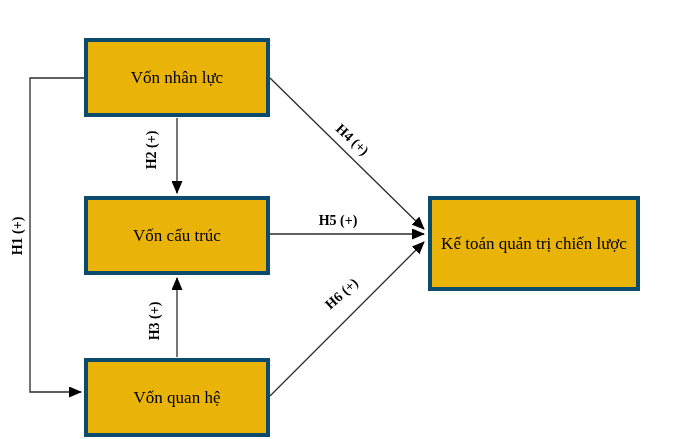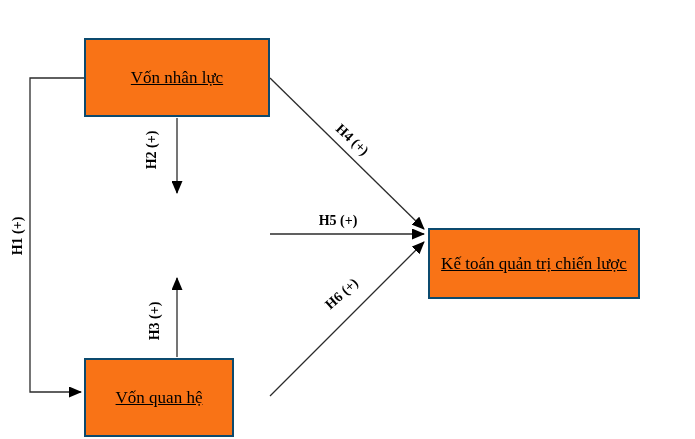--- a/index.html
+++ b/index.html
@@ -23,36 +23,35 @@
     height: 439px;
   }
   .edge-line {
     stroke: #2b2b2b;
     stroke-width: 1.3;
     fill: none;
   }
   .node {
     position: absolute;
     box-sizing: border-box;
-    border: 2px solid #0c4a6e;
-    background: #f97316;
+    border: 4px solid #0c4a6e;
+    background: #eab308;
     display: flex;
     align-items: center;
     justify-content: center;
     text-align: center;
     font-size: 17px;
     color: #000000;
     line-height: 1.25;
     padding: 2px 8px;
-    text-decoration: underline;
   }
   .node-human    { left: 84px;  top: 38px;  width: 186px; height: 79px; }
   .node-struct   { left: 84px;  top: 196px; width: 186px; height: 79px; }
-  .node-relation { left: 84px;  top: 358px; width: 150px; height: 79px; text-align: right; }
-  .node-sma      { left: 428px; top: 196px; width: 212px; height: 71px; margin-top: 32px; }
+  .node-relation { left: 84px;  top: 358px; width: 186px; height: 79px; text-align: right; }
+  .node-sma      { left: 428px; top: 196px; width: 212px; height: 95px; }
   .elabel {
     position: absolute;
     font-weight: bold;
     font-size: 14px;
     color: #000000;
     white-space: nowrap;
     transform: translate(-50%, -50%) rotate(var(--r, 0deg));
   }
   .elabel-h1 { left: 18px;  top: 236px; --r: -90deg; }
   .elabel-h2 { left: 152px; top: 150px; --r: -90deg; }
@@ -83,20 +82,23 @@
 
     <path class="edge-line" d="M270,234 L424,234" marker-end="url(#arrowhead)"></path>
 
     <path class="edge-line" d="M270,396 L424,242" marker-end="url(#arrowhead)"></path>
   </svg>
 
   <div class="node node-human">
     <span>Vốn nhân lực</span>
   </div>
 
+  <div class="node node-struct">
+    <span>Vốn cấu trúc</span>
+  </div>
 
   <div class="node node-relation">
     <span>Vốn quan hệ</span>
   </div>
 
   <div class="node node-sma">
     <span>Kế toán quản trị chiến lược</span>
   </div>
 
   <div class="elabel elabel-h1">H1 (+)</div>

